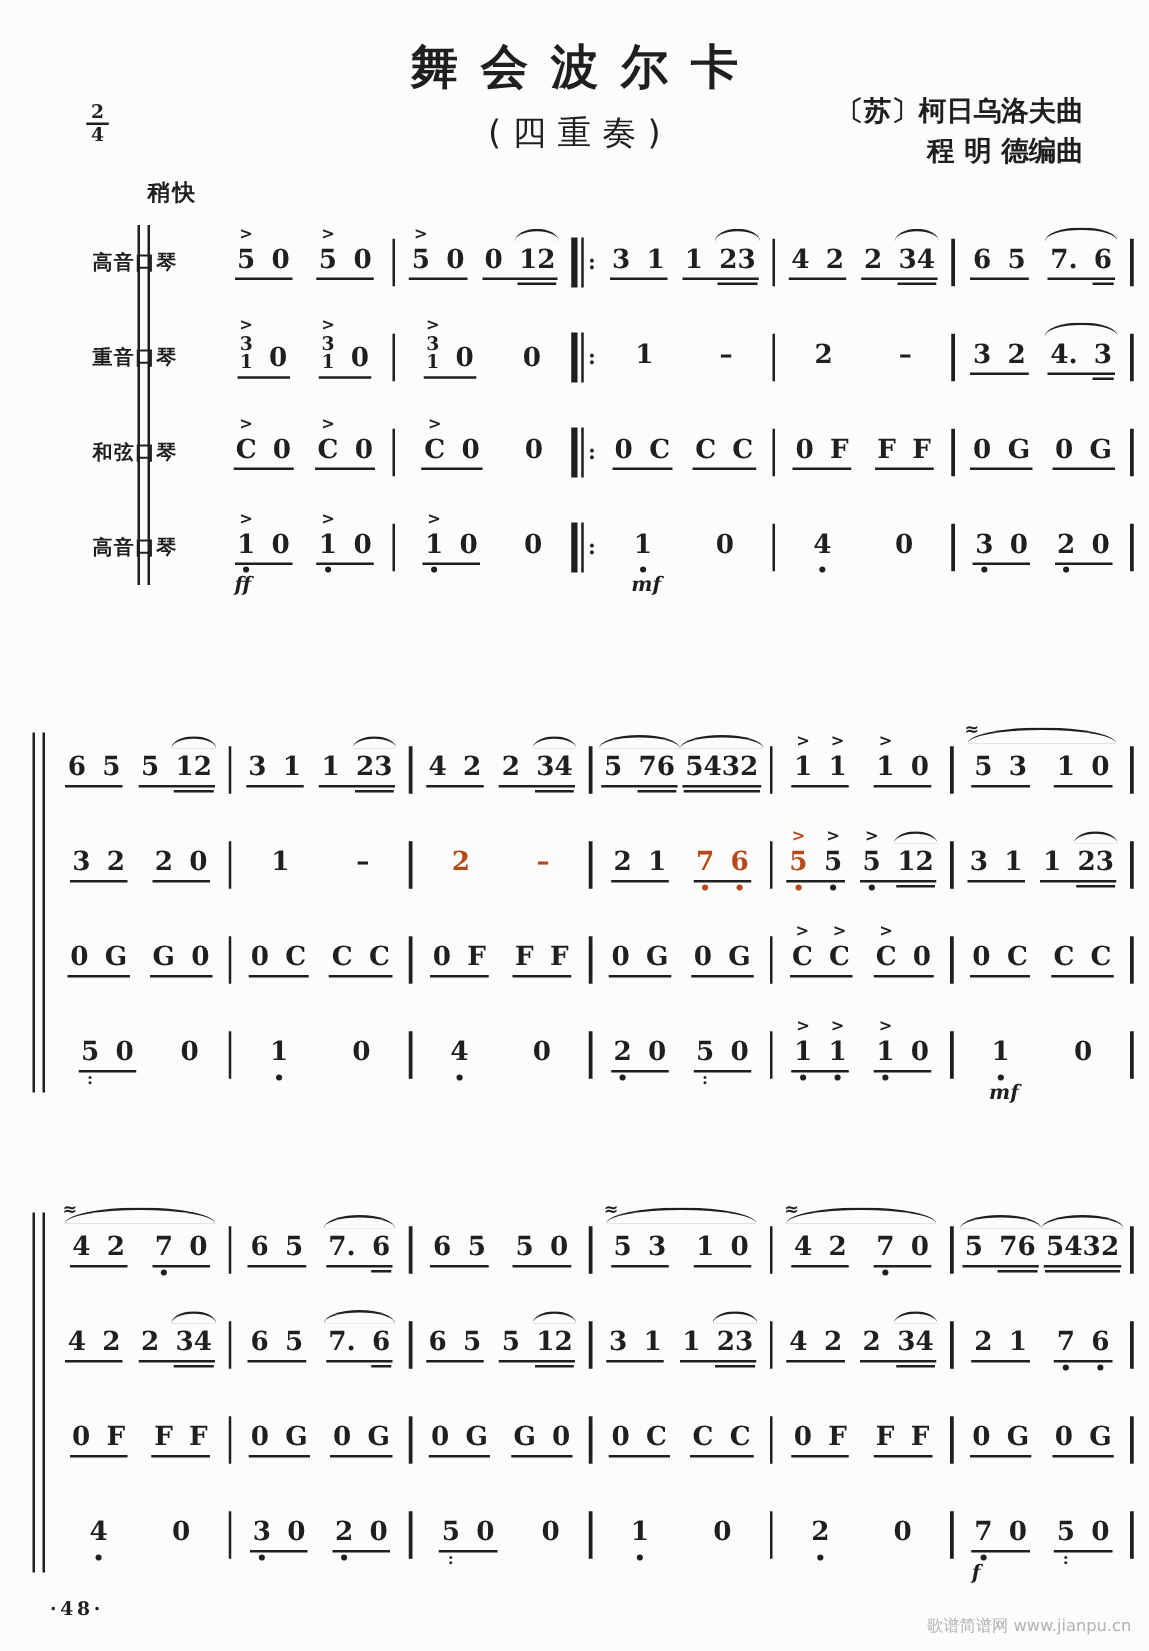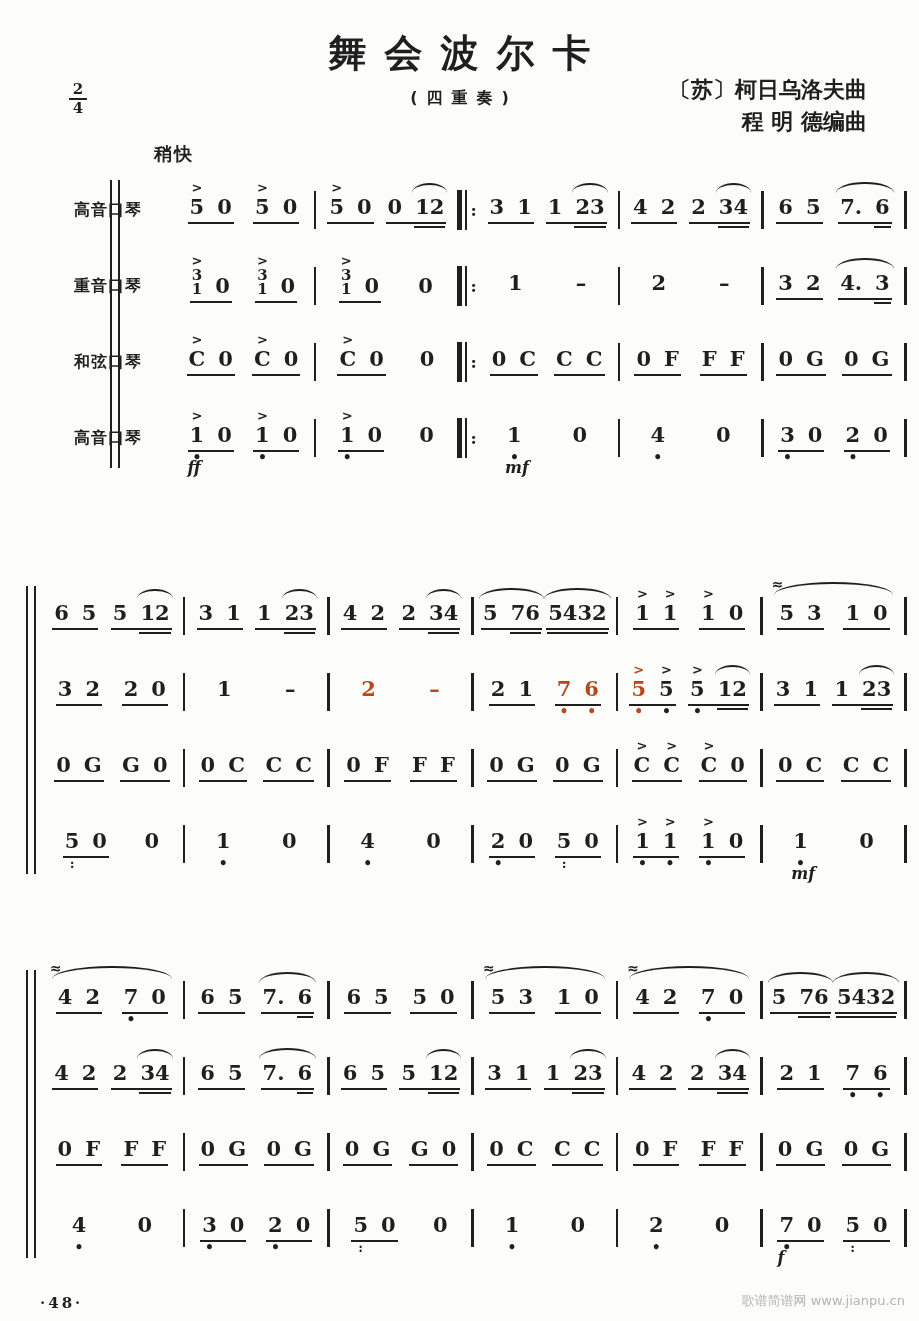--- a/index.html
+++ b/index.html
@@ -1,29 +1,29 @@
 <!DOCTYPE html>
 <html><head>
 <meta charset="utf-8">
 <style>
   html,body{margin:0;padding:0;}
   .page{position:relative;width:919px;height:1321px;background:#fcfcfa;overflow:hidden;
         font-family:"DejaVu Sans",sans-serif;color:#1f1f1f;}
   .title{position:absolute;left:0;right:0;top:28px;margin:0;text-align:center;
          font-size:38px;font-weight:700;letter-spacing:18px;text-indent:18px;}
   .subtitle{position:absolute;left:0;right:0;top:88px;text-align:center;
-         font-size:16px;font-weight:700;letter-spacing:9px;text-indent:9px;}
+         font-size:27px;font-weight:400;letter-spacing:9px;text-indent:9px;}
   .byline{position:absolute;right:52px;top:74px;text-align:right;font-size:22px;
          font-weight:700;line-height:1.45;}
   .timesig{position:absolute;left:66px;top:82px;width:24px;text-align:center;
          font-family:"DejaVu Serif",serif;font-weight:700;font-size:15px;line-height:1;}
   .ts-bar{height:2px;background:#1f1f1f;margin:1px 3px;}
-  .tempo{position:absolute;left:118px;top:142px;font-size:18px;font-weight:700;letter-spacing:2px;margin-left:36px;}
+  .tempo{position:absolute;left:118px;top:142px;font-size:18px;font-weight:700;letter-spacing:2px;}
   .pagenum{position:absolute;left:40px;top:1278px;font-family:"DejaVu Serif",serif;
-         font-weight:700;font-size:15px;letter-spacing:3px;margin-top:16px;}
+         font-weight:700;font-size:15px;letter-spacing:3px;}
   .watermark{position:absolute;right:14px;top:1292px;font-size:13px;color:#b3b3b3;text-align:center;}
 
   .system{position:absolute;left:26px;width:882px;}
   .sysbar{position:absolute;top:8px;bottom:8px;left:0;width:6px;
          border-left:2.5px solid #1f1f1f;border-right:2.5px solid #1f1f1f;}
   .system.labeled .sysbar{left:84px;}
   .row{display:flex;align-items:center;height:76px;position:relative;}
   .ilabel{width:84px;font-size:16px;font-weight:700;letter-spacing:1px;flex:none;margin-left:48px;}
   .rowmusic{flex:1;display:flex;align-items:center;padding-left:16px;min-width:0;}
   .system.labeled .rowmusic{padding-left:16px;}

